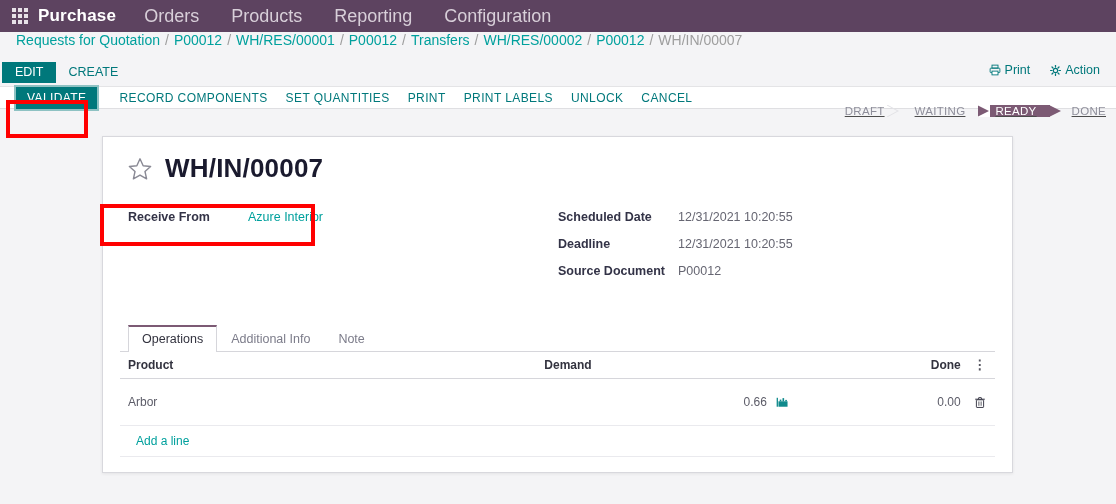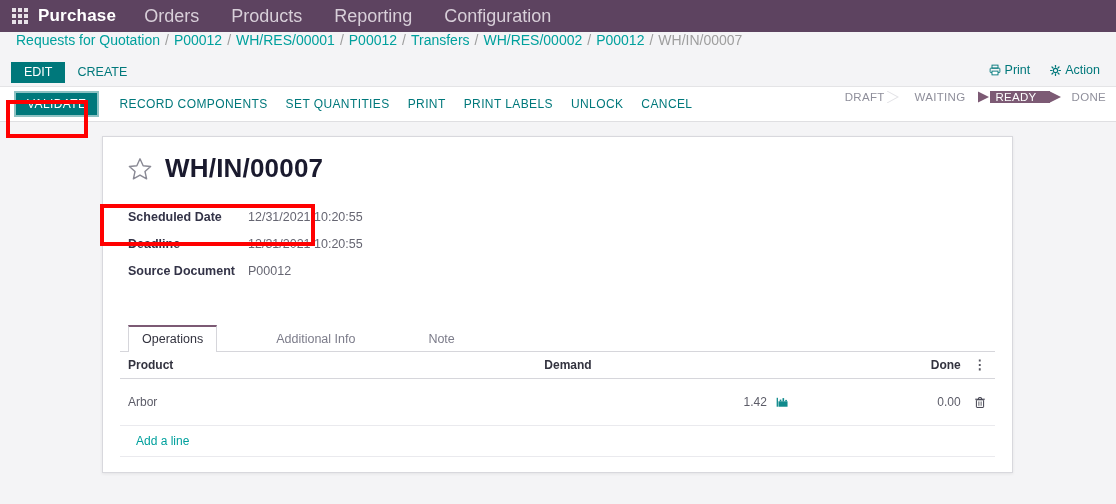--- a/index.html
+++ b/index.html
@@ -78,21 +78,21 @@
   .crumb-sep {
     color: #9e9e9e;
     margin: 0 5px;
   }
 
   
   #control-row {
     height: 27px;
     display: flex;
     align-items: center;
-    padding-left: 11px;
+    padding-left: 2px;
     position: relative;
   }
   #edit-button {
     background: #00787b;
     color: #ffffff;
     font-size: 12.5px;
     padding: 4px 13px 5px 13px;
     cursor: pointer;
     line-height: 1;
   }
@@ -117,21 +117,21 @@
     cursor: pointer;
     display: flex;
     align-items: center;
     gap: 4px;
     white-space: nowrap;
   }
   .cp-action svg { display:block; }
 
   
   #button-row {
-    height: 36px;
+    height: 23px;
     border-top: 1px solid #e4e4e6;
     border-bottom: 1px solid #dfdfe2;
     background: #ffffff;
     display: flex;
     align-items: center;
     padding-left: 14px;
     position: relative;
     box-sizing: border-box;
   }
   #validate-button {
@@ -153,24 +153,25 @@
     padding: 5px 9px;
     cursor: pointer;
     white-space: nowrap;
     line-height: 1;
   }
 
   
   #status-pipe {
     position: absolute;
     right: 4px;
-    top: 4px;
-    display: flex;
-    align-items: flex-start;
+    top: 12px;
+    display: flex;
+    align-items: center;
     height: 24px;
+    text-decoration: underline;
   }
   .pipe-item {
     position: relative;
     display: flex;
     align-items: center;
     padding: 0 13px 0 17px;
     font-size: 11.5px;
     color: #8f8f9b;
     letter-spacing: .3px;
     background: transparent;
@@ -257,21 +258,20 @@
   
   #notebook {
     margin-top: 33px;
     padding: 0 1px;
   }
   #tabs {
     display: flex;
     align-items: flex-end;
     border-bottom: 1px solid #d6d6db;
     padding-left: 8px;
-    gap: 45px;
   }
   .tab {
     font-size: 12.5px;
     color: #7c7c8a;
     padding: 6px 13px 6px 13px;
     cursor: pointer;
     border: 1px solid transparent;
     border-bottom: none;
     position: relative;
     top: 1px;
@@ -463,20 +463,26 @@
   <div id="sheet">
 
     <div id="title-row">
       <svg id="fav-star" width="26" height="26" viewBox="0 0 24 24">
         <polygon points="12,2.6 14.9,9.0 21.8,9.7 16.6,14.3 18.1,21.1 12,17.6 5.9,21.1 7.4,14.3 2.2,9.7 9.1,9.0" fill="none" stroke="#8a8a95" stroke-width="1.3" stroke-linejoin="round"></polygon>
       </svg>
       <div id="record-title">WH/IN/00007</div>
     </div>
 
     <div id="fields-area">
+      <div id="fields-left">
+        <div class="field-row">
+          <div class="field-label">Receive From</div>
+          <div class="field-value link">Azure Interior</div>
+        </div>
+      </div>
       <div id="fields-right">
         <div class="field-row">
           <div class="field-label">Scheduled Date</div>
           <div class="field-value">12/31/2021 10:20:55</div>
         </div>
         <div class="field-row">
           <div class="field-label">Deadline</div>
           <div class="field-value">12/31/2021 10:20:55</div>
         </div>
         <div class="field-row">
@@ -508,21 +514,21 @@
             <th class="opt">
               <span class="opt-dots">⋮</span>
             </th>
           </tr>
         </thead>
         <tbody>
           <tr>
             <td>Arbor</td>
             <td class="num">
               <div class="demand-cell">
-                <span>1.42</span>
+                <span>0.66</span>
                 <svg class="detail-icon" width="13" height="13" viewBox="0 0 16 16">
                   <rect x="0.8" y="2.2" width="1.6" height="11" fill="#0f8a8c"></rect>
                   <rect x="3" y="6.5" width="11.2" height="6.7" fill="#0f8a8c"></rect>
                   <rect x="4.6" y="4.4" width="2" height="2.1" fill="#0f8a8c"></rect>
                   <rect x="8" y="2.6" width="2" height="3.9" fill="#0f8a8c"></rect>
                   <rect x="11.4" y="4.8" width="2" height="1.7" fill="#0f8a8c"></rect>
                 </svg>
               </div>
             </td>
             <td class="num">0.00</td>

